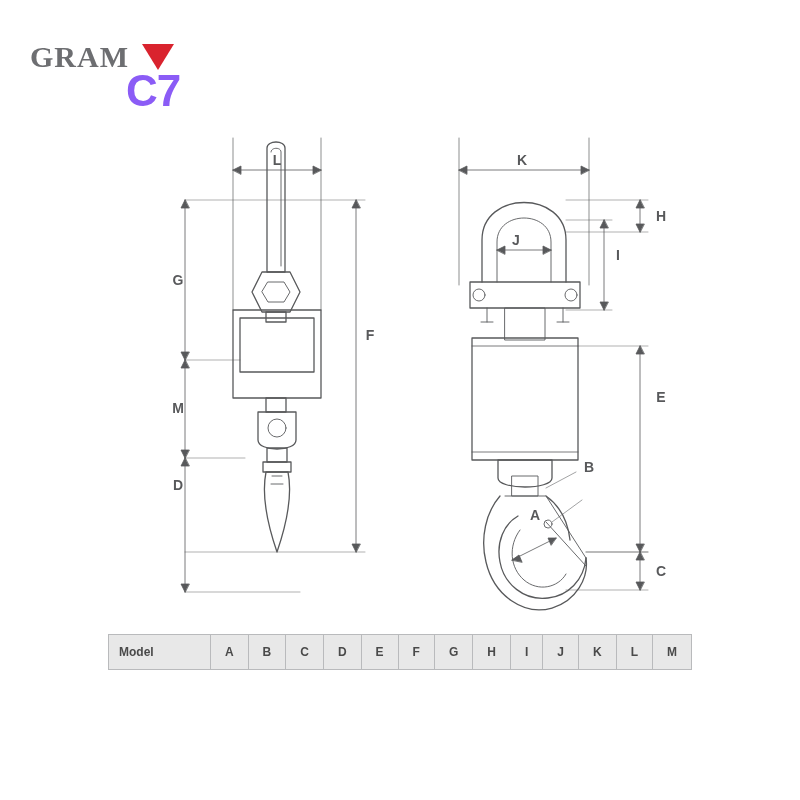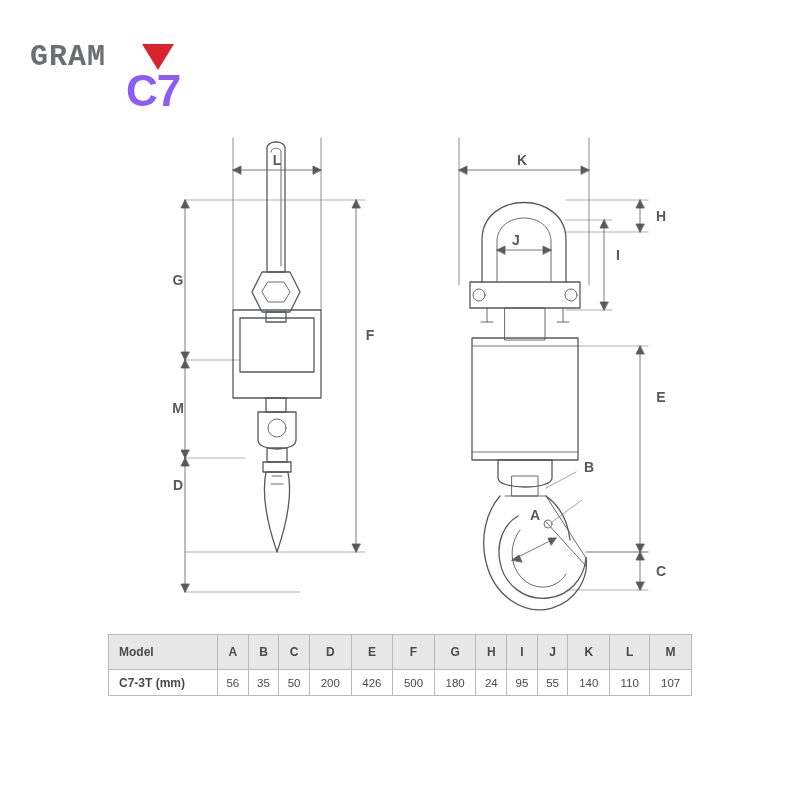--- a/index.html
+++ b/index.html
@@ -30,21 +30,21 @@
     height: 70px;
   }
   .brand-gram {
     position: absolute;
     left: 0;
     top: 6px;
     font-size: 30px;
     font-weight: bold;
     letter-spacing: 1px;
     color: #6d6e71;
-    font-family: Liberation Mono, monospace;
+    font-family: Liberation Serif, serif;
   }
   .brand-tri {
     position: absolute;
     left: 112px;
     top: 10px;
     width: 0;
     height: 0;
     border-left: 16px solid transparent;
     border-right: 16px solid transparent;
     border-top: 26px solid #d9232e;
@@ -77,21 +77,21 @@
   }
   table.spec {
     border-collapse: collapse;
     width: 584px;
     font-size: 11.5px;
   }
   table.spec th, table.spec td {
     border: 1px solid #b9babc;
     text-align: center;
     height: 25px;
-    padding: 0 2px;
+    padding: 0 14px;
     color: #4a4a4a;
     font-weight: normal;
   }
   table.spec thead th {
     background: #e8e8e8;
     font-weight: bold;
     font-size: 12px;
     height: 34px;
   }
   table.spec thead th.model-col,
@@ -286,33 +286,17 @@
           <th>G</th>
           <th>H</th>
           <th>I</th>
           <th>J</th>
           <th>K</th>
           <th>L</th>
           <th>M</th>
         </tr>
       </thead>
       <tbody>
-        <tr>
-          <td class="model-col">C7-3T (mm)</td>
-          <td>56</td>
-          <td>35</td>
-          <td>50</td>
-          <td>200</td>
-          <td>426</td>
-          <td>500</td>
-          <td>180</td>
-          <td>24</td>
-          <td>95</td>
-          <td>55</td>
-          <td>140</td>
-          <td>110</td>
-          <td>107</td>
-        </tr>
       </tbody>
     </table>
   </div>
 
 </div>
 
 </body></html>

